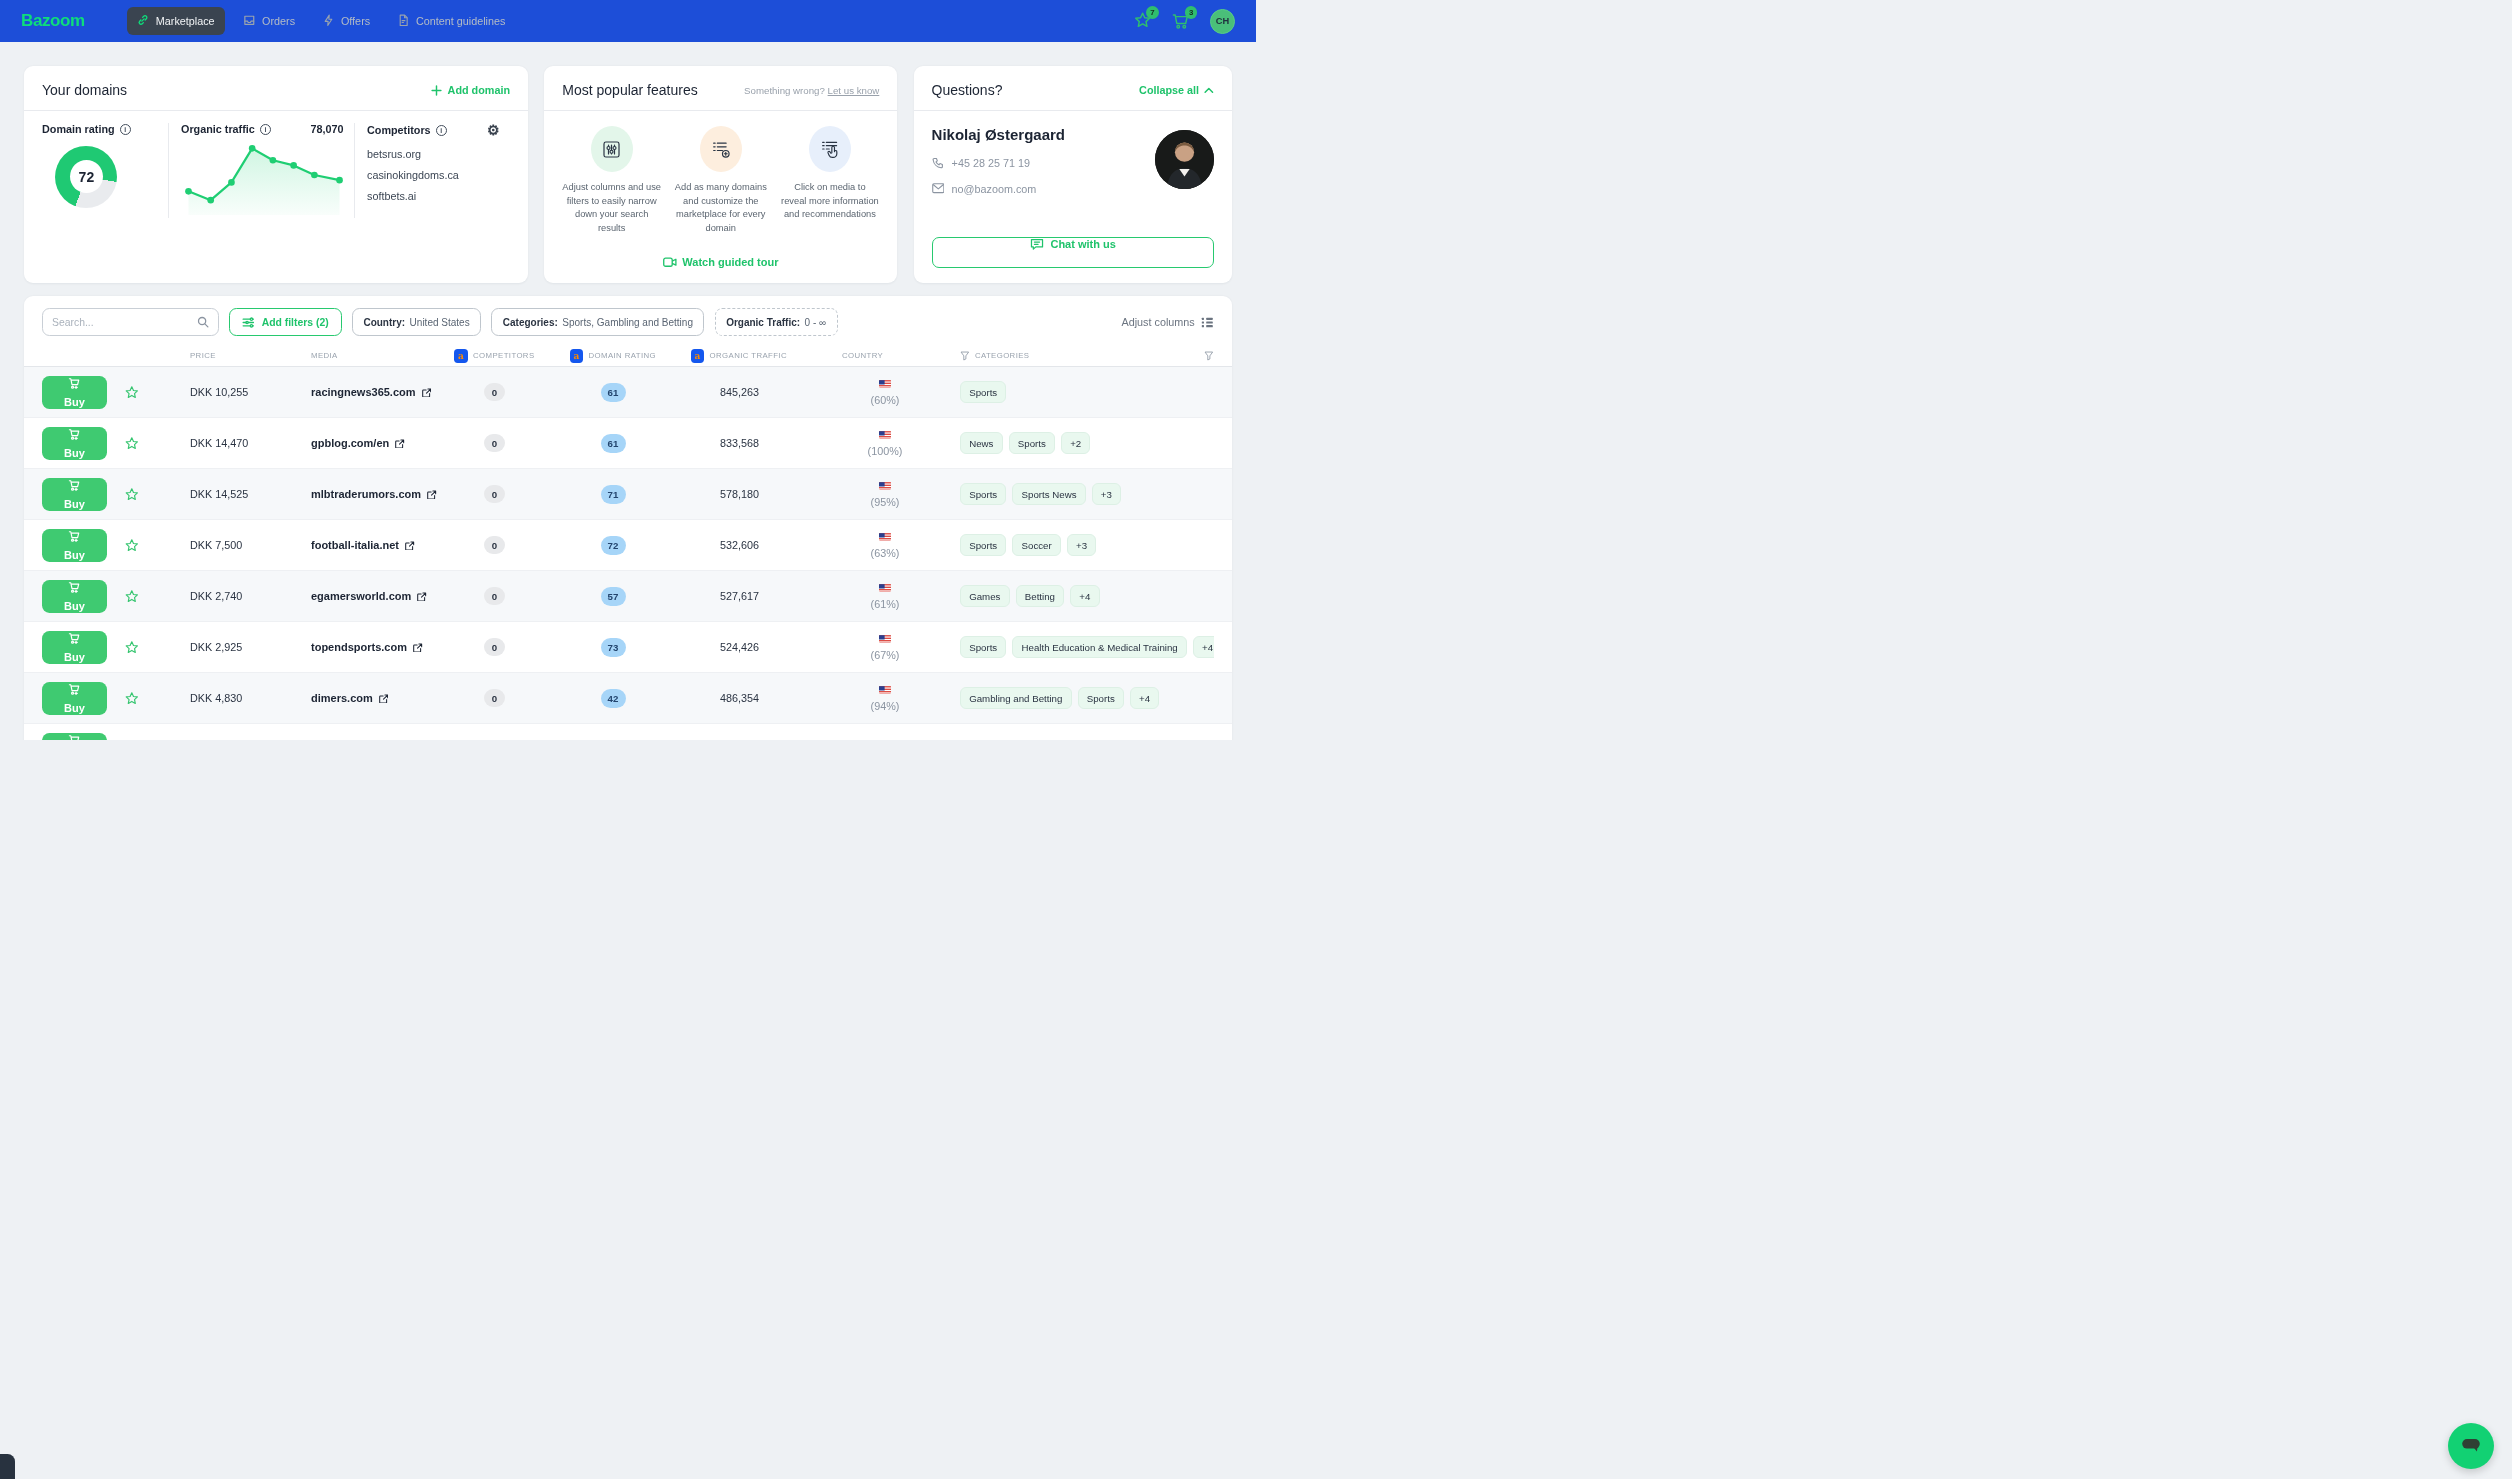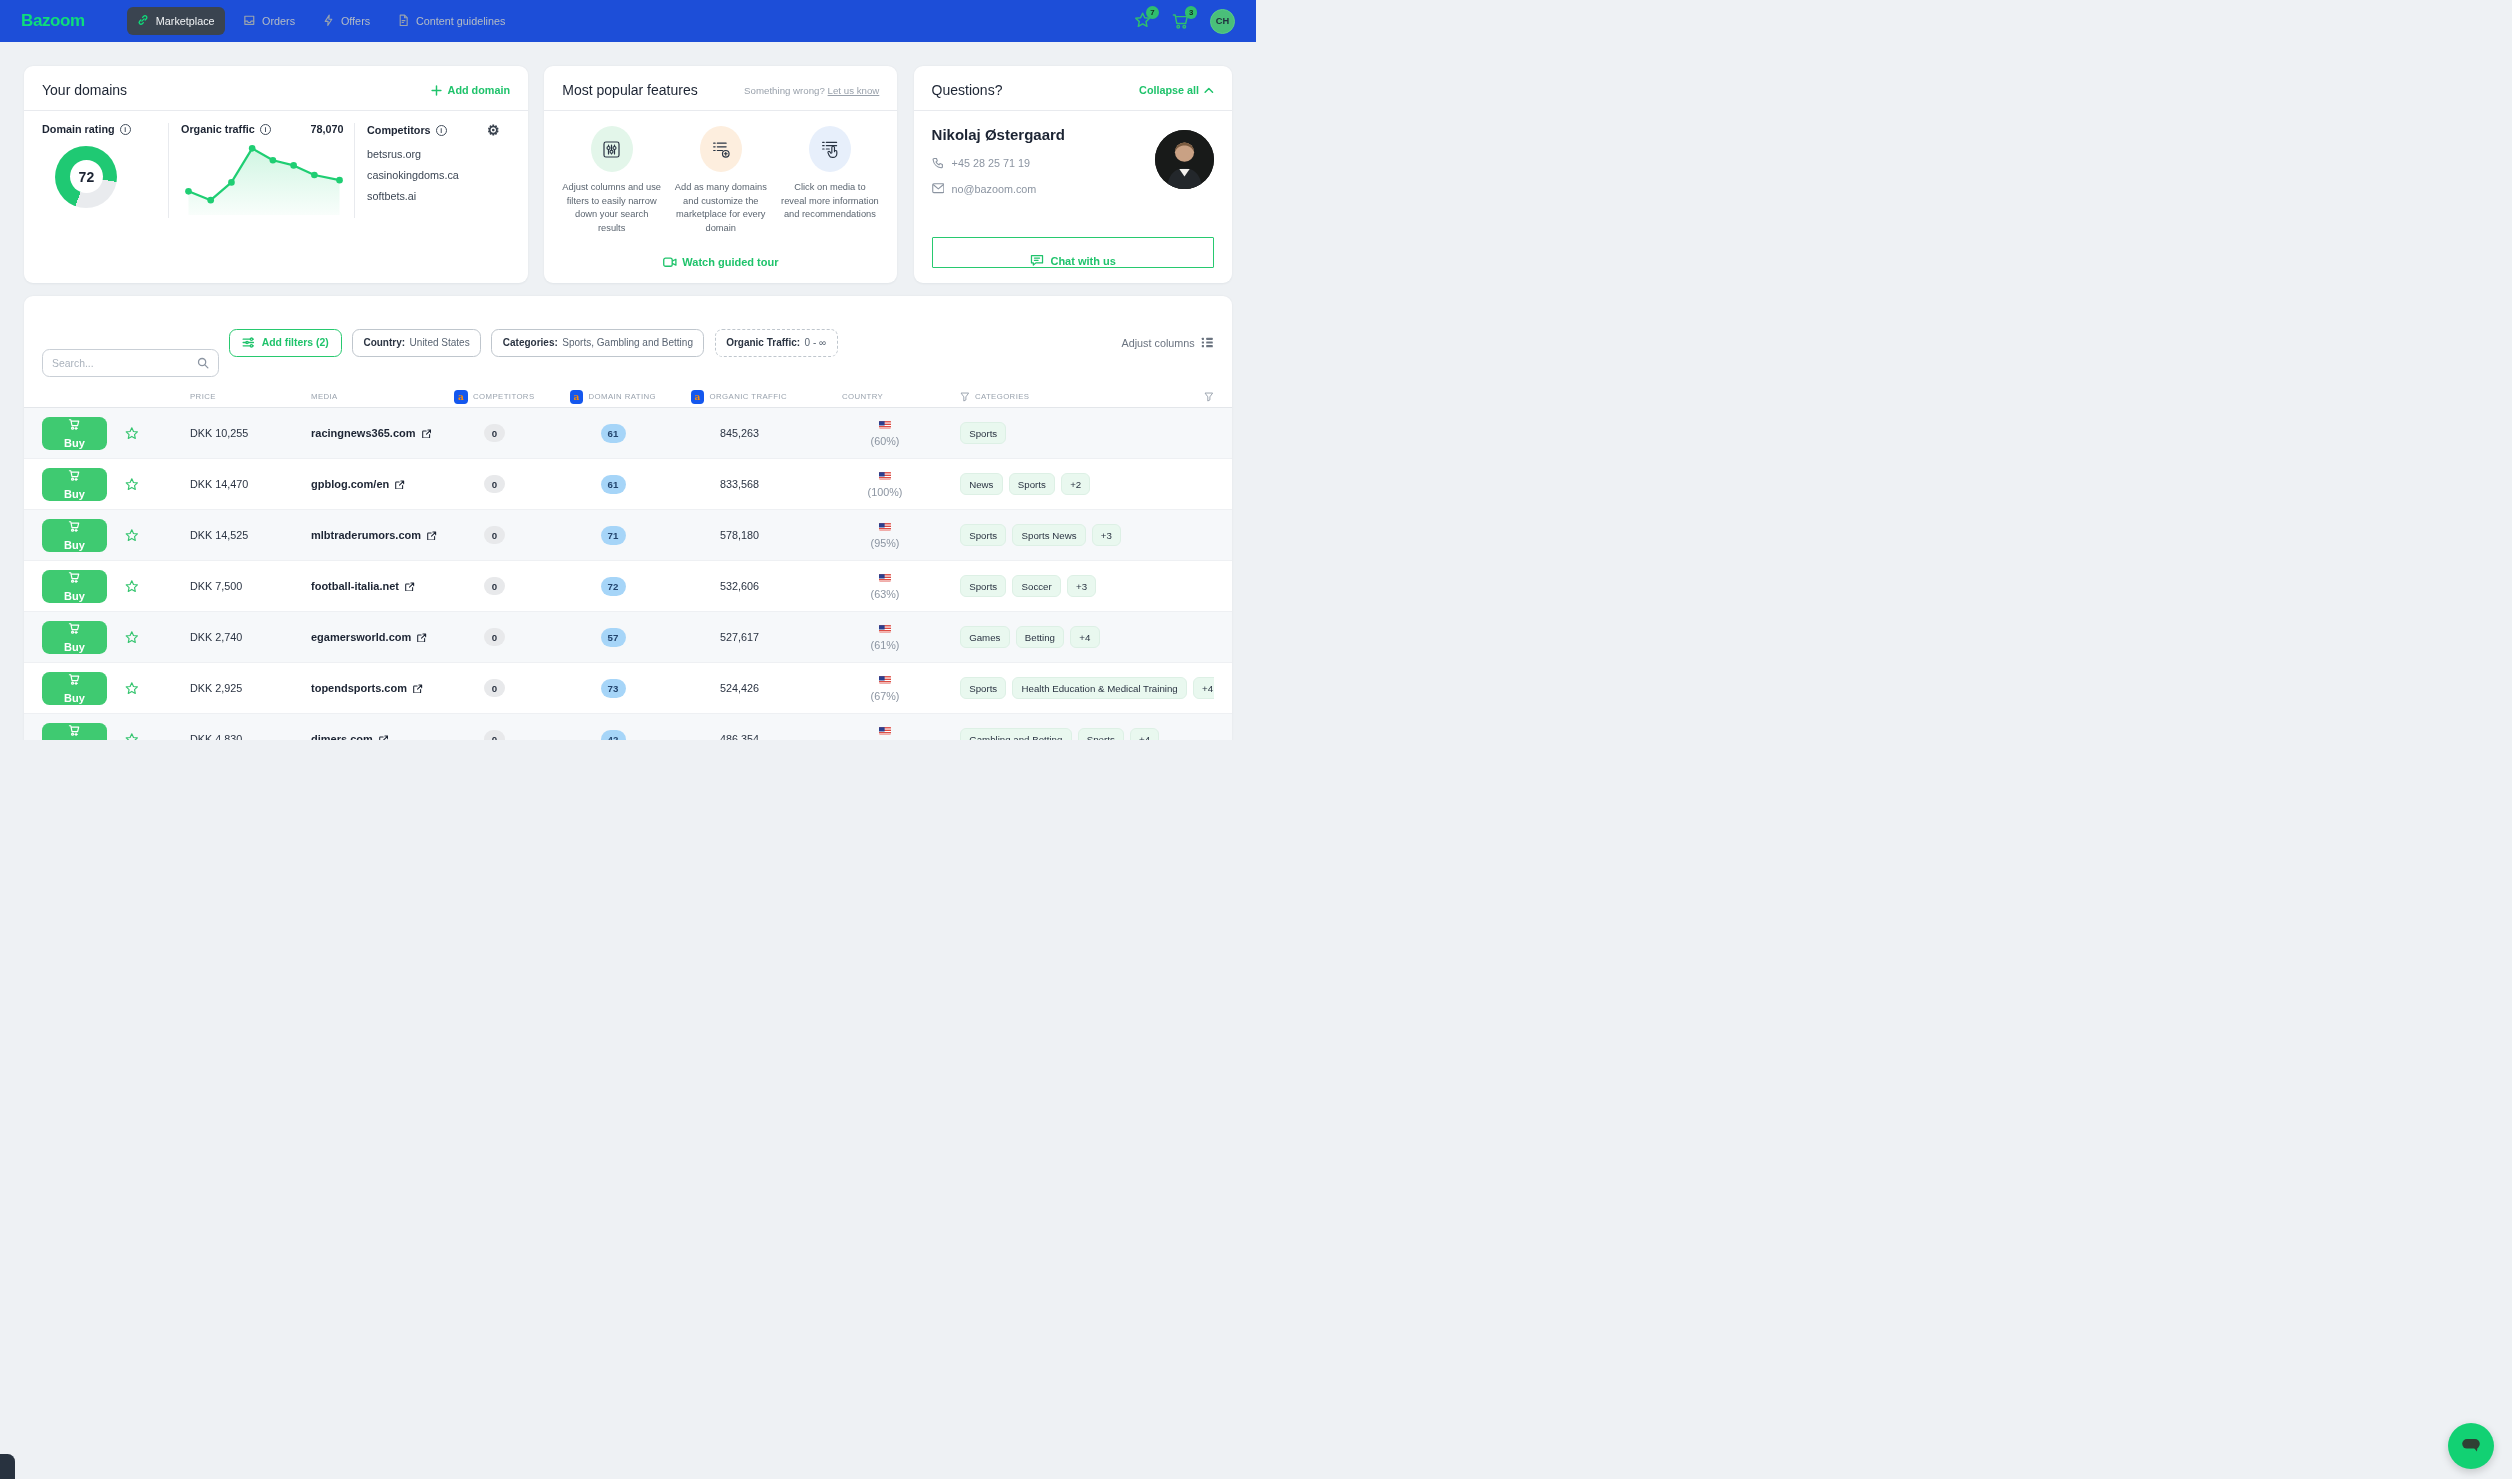--- a/index.html
+++ b/index.html
@@ -51,26 +51,26 @@
   .f-green { background:#e3f6ea; } .f-orange { background:#fdeede; } .f-blue { background:#e7effb; }
   .f-text { font-size:9.3px; color:#5b6570; line-height:1.45; }
   .tour { position:absolute; left:0; right:0; bottom:15px; display:flex; justify-content:center; }
   .tour .green-link { font-size:11px; }
 
   
   .card-questions { flex:1; position:relative; }
   .q-name { font-size:15px; font-weight:bold; margin-top:15px; color:#1c2433; }
   .q-row { display:flex; align-items:center; gap:7.4px; color:#8b94a1; font-size:10.8px; margin-top:13.4px; }
   .q-avatar { position:absolute; right:18px; top:64px; width:59px; height:59px; border-radius:50%; overflow:hidden; background:#10100f; }
-  .chat-btn { position:absolute; left:18px; right:18px; bottom:15px; height:31px; border:1.2px solid #27c96f; border-radius:1px; background:#fff; color:#1fc36b; font-size:11px; font-weight:bold; display:flex; align-items:flex-end; justify-content:center; gap:6.7px; cursor:pointer; }
+  .chat-btn { position:absolute; left:18px; right:18px; bottom:15px; height:31px; border:1.2px solid #27c96f; border-radius:7px; background:#fff; color:#1fc36b; font-size:11px; font-weight:bold; display:flex; align-items:flex-start; justify-content:center; gap:6.7px; cursor:pointer; }
 
   
   .table-card { margin:13.4px 24px 0 24px; background:#fff; border-radius:9px 9px 0 0; box-shadow:0 0.7px 2.2px rgba(20,30,50,.06); }
   .filter-bar { display:flex; align-items:center; gap:10.4px; padding:12px 18px 9px 18px; }
-  .search { width:177px; height:28px; border:0.7px solid #c9cfd6; border-radius:7.4px; display:flex; align-items:center; padding:0 9px; gap:2px;margin-top:41px; }
+  .search { width:177px; height:28px; border:0.7px solid #c9cfd6; border-radius:7.4px; display:flex; align-items:center; padding:0 9px; gap:2px; }
   .search input { border:none; outline:none; flex:1; font-size:10.4px; color:#1c2433; font-family:inherit; background:transparent; }
   .search input::placeholder { color:#aab2bc; }
   .btn-filters { height:28px; border:1.1px solid #27c96f; border-radius:7.4px; background:#fff; color:#1fc36b; font-weight:bold; font-size:10.4px; display:flex; align-items:center; gap:6.7px; padding:0 12px; cursor:pointer; }
   .chip { height:28px; border:0.7px solid #bfc6cd; border-radius:7.4px; display:flex; align-items:center; gap:4.5px; padding:0 10.4px; font-size:10px; cursor:pointer; background:#fff; }
   .chip b { color:#2b3442; } .chip span { color:#5a6573; }
   .chip.dashed { border-style:dashed; }
   .adjust { margin-left:auto; display:flex; align-items:center; gap:6.7px; color:#6b7480; font-size:10.8px; cursor:pointer; }
 
   .tgrid { display:grid; grid-template-columns:82px 33px 89px 193px 111px 126px 126px 126px 1fr; align-items:center; }
   .thead { height:22px; border-bottom:0.7px solid #e3e6ea; color:#9aa3ae; font-size:7.8px; letter-spacing:0.4px; padding:0 18px; }

